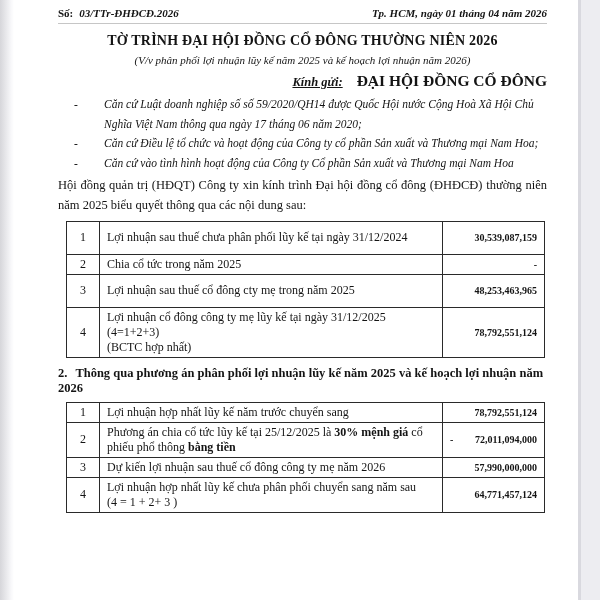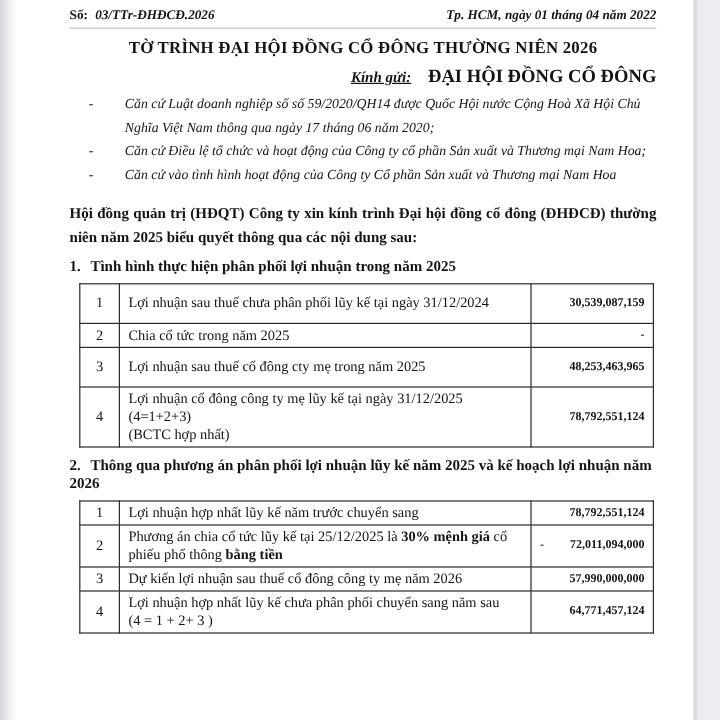--- a/index.html
+++ b/index.html
@@ -50,22 +50,22 @@
   .salutation .name { font-weight:bold; font-size:15.5px; }
   
   .bullets { list-style:none; margin-top:5px; }
   .bullets li {
     display:flex; font-style:italic; font-size:11.5px; line-height:1.7;
     padding-left:16px;
   }
   .bullets li .dash { width:30px; flex-shrink:0; }
   .bullets li .b-text { flex:1; }
   .intro {
-    font-weight:bold; font-size:12.5px; line-height:1.55;
-    text-align:justify; margin-top:13px;
+    font-weight:normal; font-size:12.5px; line-height:1.55;
+    text-align:justify; margin-top:3px;
   }
   .sec-heading { font-weight:bold; font-size:12.5px; margin-top:7px; }
   .sec-heading .sec-no { margin-right:8px; }
   
   table.fin {
     border-collapse:collapse; width:calc(100% - 10px);
     margin:6px 0 0 8px; font-size:12px;
   }
   table.fin td { border:1px solid #2a2a2a; padding:2px 7px; vertical-align:middle; }
   td.c-no  { width:33px; text-align:center; }
@@ -89,24 +89,25 @@
 
 <div class="edge-left"></div>
 <div class="edge-right"></div>
 
 <div class="doc">
 
   <div class="hdr-row">
     <div>
       <span class="hdr-num-label">Số:</span><span class="hdr-num">03/TTr-ĐHĐCĐ.2026</span>
     </div>
-    <div class="hdr-date">Tp. HCM, ngày 01 tháng 04 năm 2022</div>
+    <div class="hdr-date">Tp. HCM, ngày 01 tháng 04 năm 2026</div>
   </div>
 
   <div class="doc-title">TỜ TRÌNH ĐẠI HỘI ĐỒNG CỔ ĐÔNG THƯỜNG NIÊN 2026</div>
+  <div class="doc-subtitle">(V/v phân phối lợi nhuận lũy kế năm 2025 và kế hoạch lợi nhuận năm 2026)</div>
 
   <div class="salutation">
     <span class="label">Kính gửi:</span>
     <span class="name">ĐẠI HỘI ĐỒNG CỔ ĐÔNG</span>
   </div>
 
   <ul class="bullets">
     <li>
       <span class="dash">-</span>
       <span class="b-text">Căn cứ Luật doanh nghiệp số số 59/2020/QH14 được Quốc Hội nước Cộng Hoà Xã Hội Chủ Nghĩa Việt Nam thông qua ngày 17 tháng 06 năm 2020;</span>
@@ -116,23 +117,20 @@
       <span class="b-text">Căn cứ Điều lệ tổ chức và hoạt động của Công ty cổ phần Sản xuất và Thương mại Nam Hoa;</span>
     </li>
     <li>
       <span class="dash">-</span>
       <span class="b-text">Căn cứ vào tình hình hoạt động của Công ty Cổ phần Sản xuất và Thương mại Nam Hoa</span>
     </li>
   </ul>
 
   <div class="intro">Hội đồng quản trị (HĐQT) Công ty xin kính trình Đại hội đồng cổ đông (ĐHĐCĐ) thường niên năm 2025 biểu quyết thông qua các nội dung sau:</div>
 
-  <div class="sec-heading">
-    <span class="sec-no">1.</span><span>Tình hình thực hiện phân phối lợi nhuận trong năm 2025</span>
-  </div>
 
   <table class="fin">
     <tbody>
       <tr class="tall">
         <td class="c-no">1</td>
         <td class="c-desc">Lợi nhuận  sau thuế chưa phân phối lũy kế tại ngày 31/12/2024</td>
         <td class="c-val">30,539,087,159</td>
       </tr>
       <tr>
         <td class="c-no">2</td>

